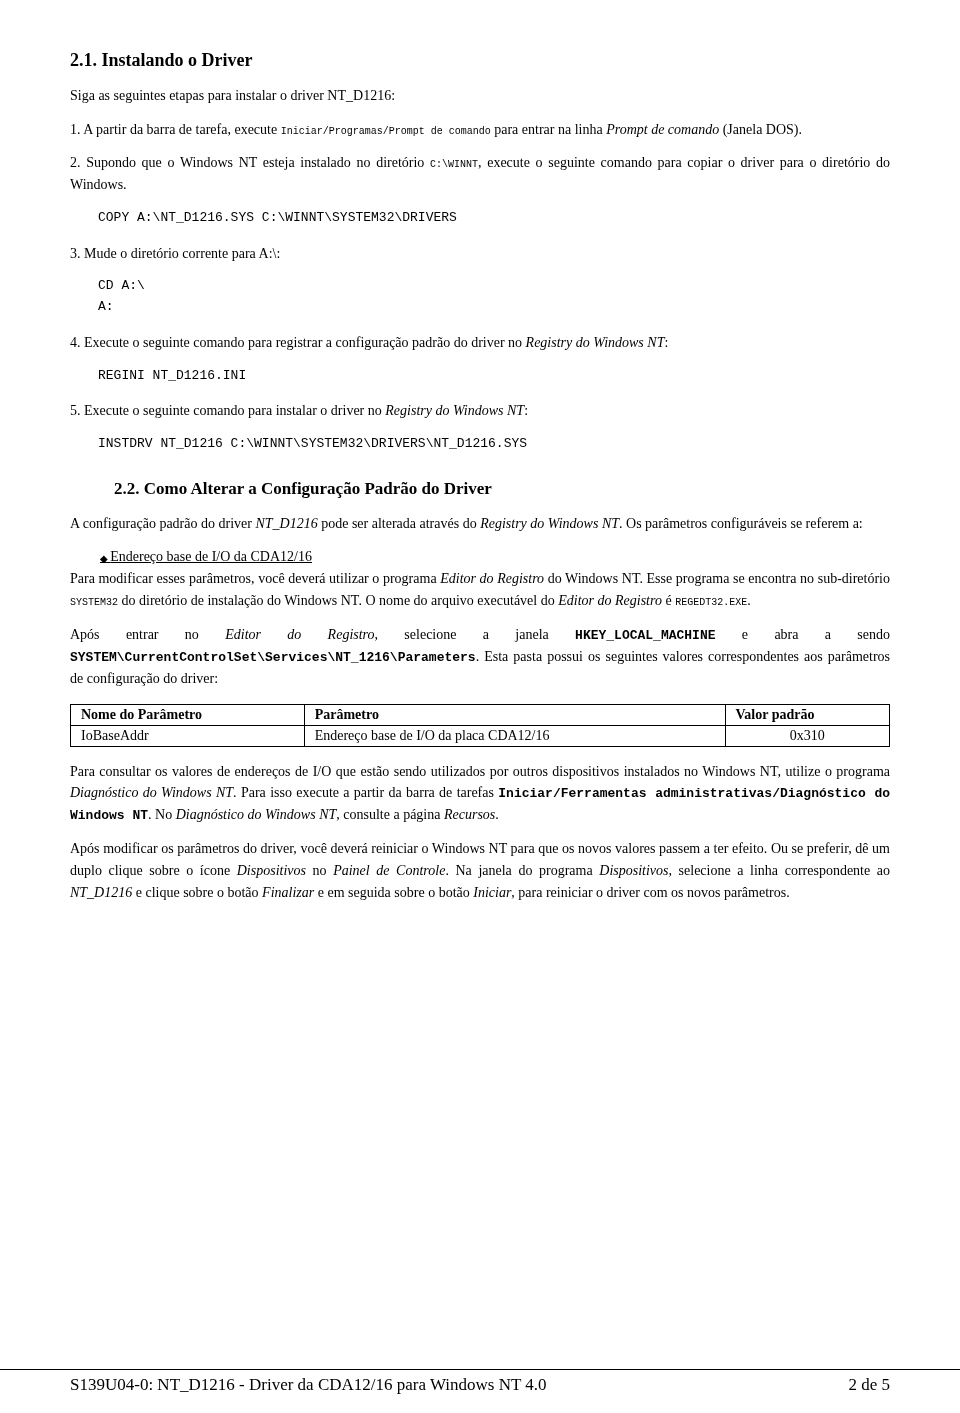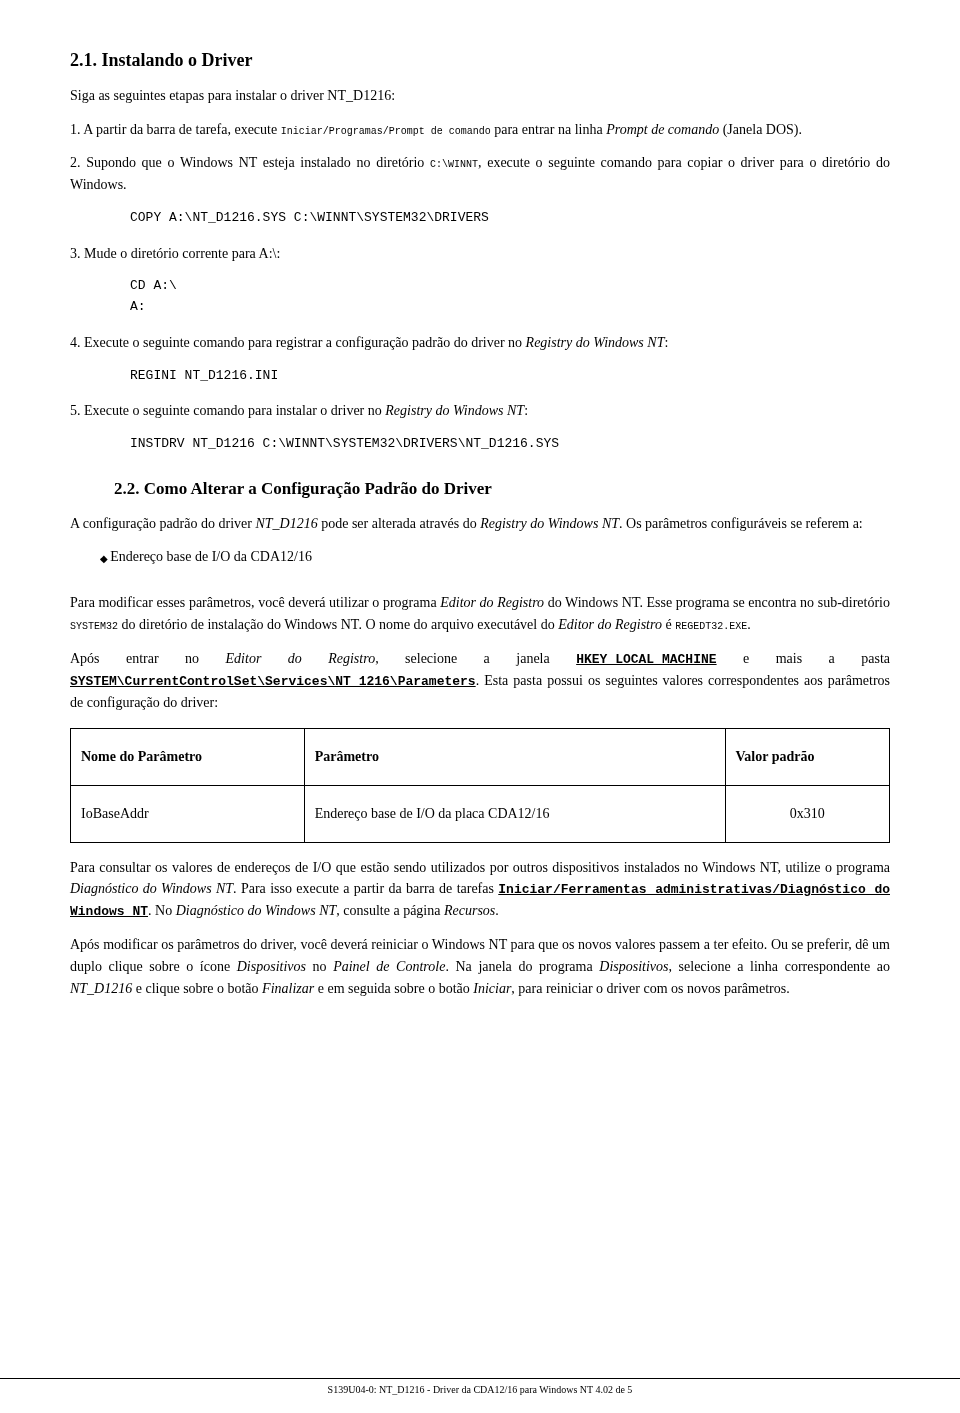--- a/index.html
+++ b/index.html
@@ -39,40 +39,41 @@
 
     p {
       margin-bottom: 12px;
       line-height: 1.55;
       text-align: justify;
     }
 
     .code-block {
       font-family: "Courier New", Courier, monospace;
       font-size: 13px;
-      margin: 10px 0 14px 60px;
+      margin: 10px 0 14px 28px;
       line-height: 1.6;
       white-space: pre;
     }
 
     .inline-code {
       font-family: "Courier New", Courier, monospace;
       font-size: 10px;
     }
 
     .bold-code {
       font-family: "Courier New", Courier, monospace;
       font-size: 13px;
       font-weight: bold;
     }
 
     .bullet-list {
       list-style: none;
       padding: 0;
-      margin: 8px 0 24px 30px;
+      margin: 8px 0 0 30px;
+      text-decoration: underline;
     }
 
     .bullet-list li {
       line-height: 1.55;
       text-align: justify;
     }
 
     .bullet-list li::before {
       content: "◆ ";
       font-size: 10px;
@@ -82,21 +83,21 @@
     table.params-table {
       border-collapse: collapse;
       width: 100%;
       margin: 14px 0;
       font-size: 14px;
     }
 
     table.params-table th,
     table.params-table td {
       border: 1px solid #000;
-      padding: 20px 10px;
+      padding: 2px 10px;
       text-align: left;
     }
 
     table.params-table th {
       font-weight: bold;
       background: #ffffff;
     }
 
     table.params-table td.value-col {
       text-align: center;
@@ -106,31 +107,30 @@
     }
 
     .footer {
       position: absolute;
       bottom: 18px;
       left: 0;
       right: 0;
       border-top: 1px solid #000;
       padding: 5px 70px 0 70px;
       display: flex;
-      justify-content: center;
-      font-size: 10px;
+      justify-content: space-between;
+      font-size: 17px;
     }
 
     em {
       font-style: italic;
     }
 
     strong {
       font-weight: bold;
-      text-decoration: underline;
     }
   </style>
 </head>
 <body>
 
 <div class="page-content">
 
   <h2>
     <span>2.1.</span>
     <span>Instalando o Driver</span>
@@ -179,21 +179,21 @@
 
   <ul class="bullet-list">
     <li>Endereço base de I/O da CDA12/16</li>
   </ul>
 
   <p>
     <span>Para modificar esses parâmetros, você deverá utilizar o programa </span><em>Editor do Registro</em><span> do Windows NT. Esse programa se encontra no sub-diretório </span><span class="inline-code">SYSTEM32</span><span> do diretório de instalação do Windows NT. O nome do arquivo executável do </span><em>Editor do Registro</em><span> é </span><span class="inline-code">REGEDT32.EXE</span><span>.</span>
   </p>
 
   <p>
-    <span>Após entrar no </span><em>Editor do Registro</em><span>, selecione a janela </span><strong><span class="bold-code">HKEY_LOCAL_MACHINE</span></strong><span> e mais a pasta </span><strong><span class="bold-code">SYSTEM\CurrentControlSet\Services\NT_1216\Parameters</span></strong><span>. Esta pasta possui os seguintes valores correspondentes aos parâmetros de configuração do driver:</span>
+    <span>Após entrar no </span><em>Editor do Registro</em><span>, selecione a janela </span><strong><span class="bold-code">HKEY_LOCAL_MACHINE</span></strong><span> e abra a sendo </span><strong><span class="bold-code">SYSTEM\CurrentControlSet\Services\NT_1216\Parameters</span></strong><span>. Esta pasta possui os seguintes valores correspondentes aos parâmetros de configuração do driver:</span>
   </p>
 
   <table class="params-table">
     <thead>
       <tr>
         <th>Nome do Parâmetro</th>
         <th>Parâmetro</th>
         <th class="value-col">Valor padrão</th>
       </tr>
     </thead>

